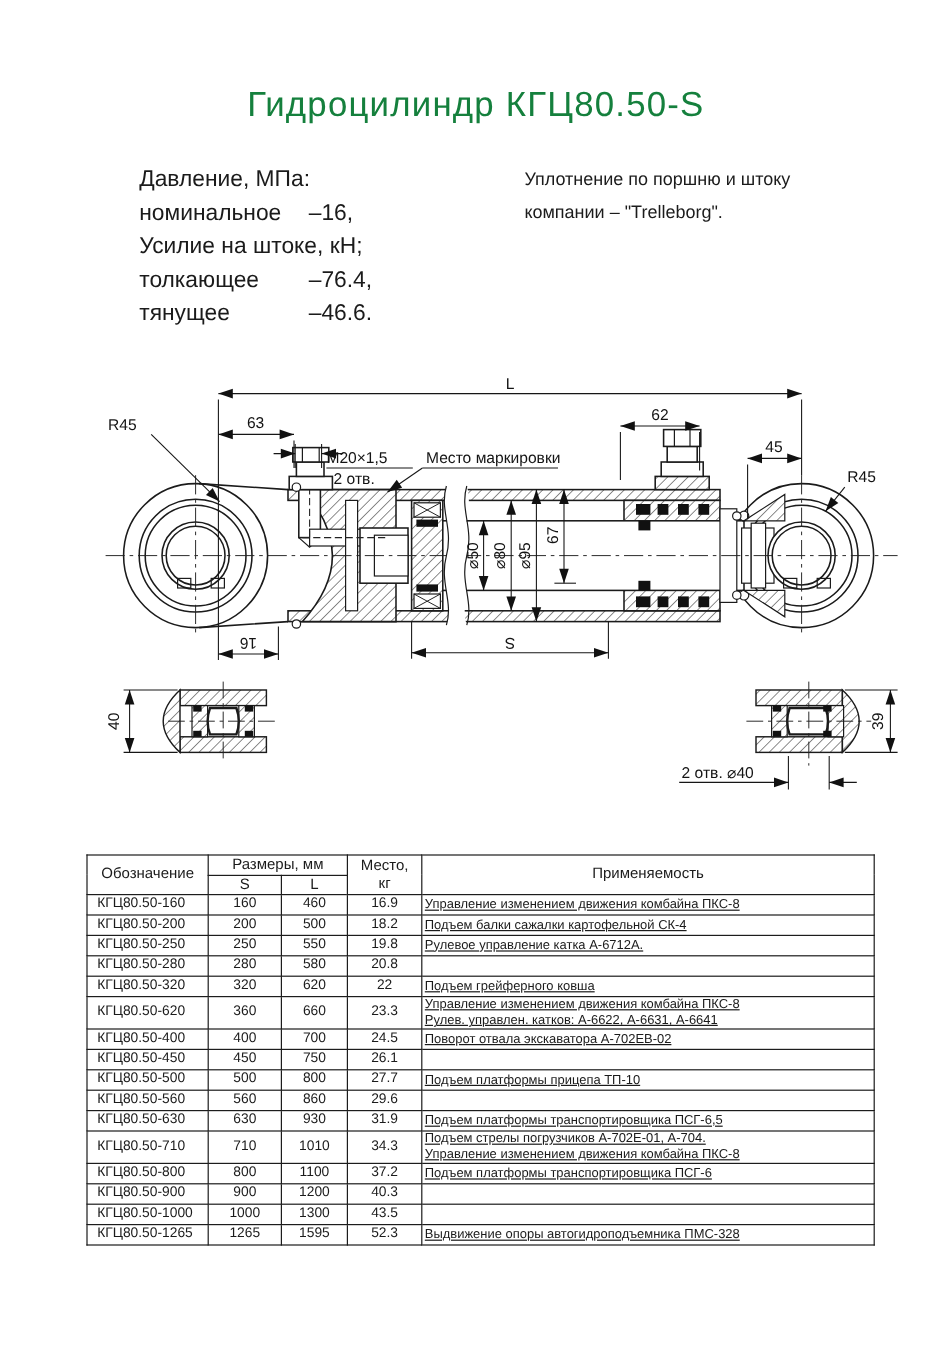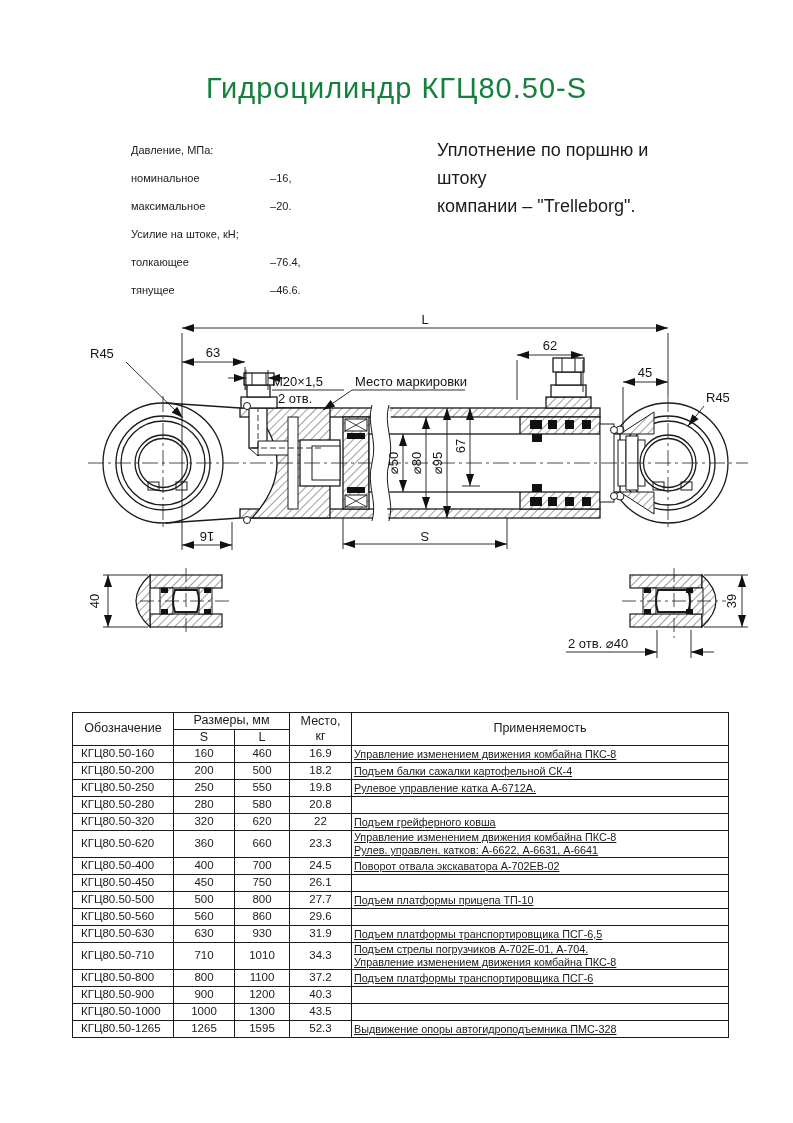--- a/index.html
+++ b/index.html
@@ -1,22 +1,22 @@
 <!DOCTYPE html>
 <html><head>
 <meta charset="utf-8">
 <style>
   html,body{margin:0;padding:0;}
   body{width:793px;height:1123px;background:#ffffff;font-family:"Liberation Sans",sans-serif;color:#1b1b1b;position:relative;overflow:hidden;}
   .page{position:absolute;inset:0;}
   .title{position:absolute;top:72px;left:0;width:100%;text-align:center;font-size:29px;letter-spacing:1px;color:#15803d;}
-  .specs{position:absolute;left:131px;top:136px;font-size:11px;}
+  .specs{position:absolute;left:116px;top:136px;font-size:19px;}
   .spec-line{height:28px;line-height:28px;white-space:nowrap;}
   .spec-line .sl{display:inline-block;width:136px;}
-  .seal-note{position:absolute;left:437px;top:136px;font-size:18px;line-height:28px;width:250px;}
+  .seal-note{position:absolute;left:437px;top:136px;font-size:15px;line-height:28px;width:250px;}
   .watermark{position:absolute;left:186px;top:504px;font-size:50px;letter-spacing:1px;color:#c7cff2;mix-blend-mode:multiply;z-index:6;white-space:nowrap;}
   svg.drawing{position:absolute;left:0;top:300px;width:793px;height:380px;z-index:2;}
   svg text{font-family:"Liberation Sans",sans-serif;font-size:13px;fill:#141414;}
   
   table.spec-table{position:absolute;left:72px;top:712px;width:656px;border-collapse:collapse;table-layout:fixed;z-index:3;}
   table.spec-table th,table.spec-table td{border:1px solid #1c1c1c;padding:0 2px;}
   table.spec-table th{font-weight:normal;font-size:12.5px;line-height:1.25;}
   table.spec-table td{font-size:11.5px;height:16px;line-height:1.2;}
   .c-des{text-align:left;padding-left:8px !important;white-space:nowrap;margin-top:14px;}
   .c-num{text-align:center;}
@@ -28,24 +28,20 @@
 
 <div class="page">
 
   <div class="title">Гидроцилиндр КГЦ80.50-S</div>
 
   <div class="specs">
     <div class="spec-line">Давление, МПа:</div>
     <div class="spec-line">
       <span class="sl">номинальное</span>
       <span class="sv">–16,</span>
-    </div>
-    <div class="spec-line">
-      <span class="sl">максимальное</span>
-      <span class="sv">–20.</span>
     </div>
     <div class="spec-line">Усилие на штоке, кН;</div>
     <div class="spec-line">
       <span class="sl">толкающее</span>
       <span class="sv">–76.4,</span>
     </div>
     <div class="spec-line">
       <span class="sl">тянущее</span>
       <span class="sv">–46.6.</span>
     </div>

